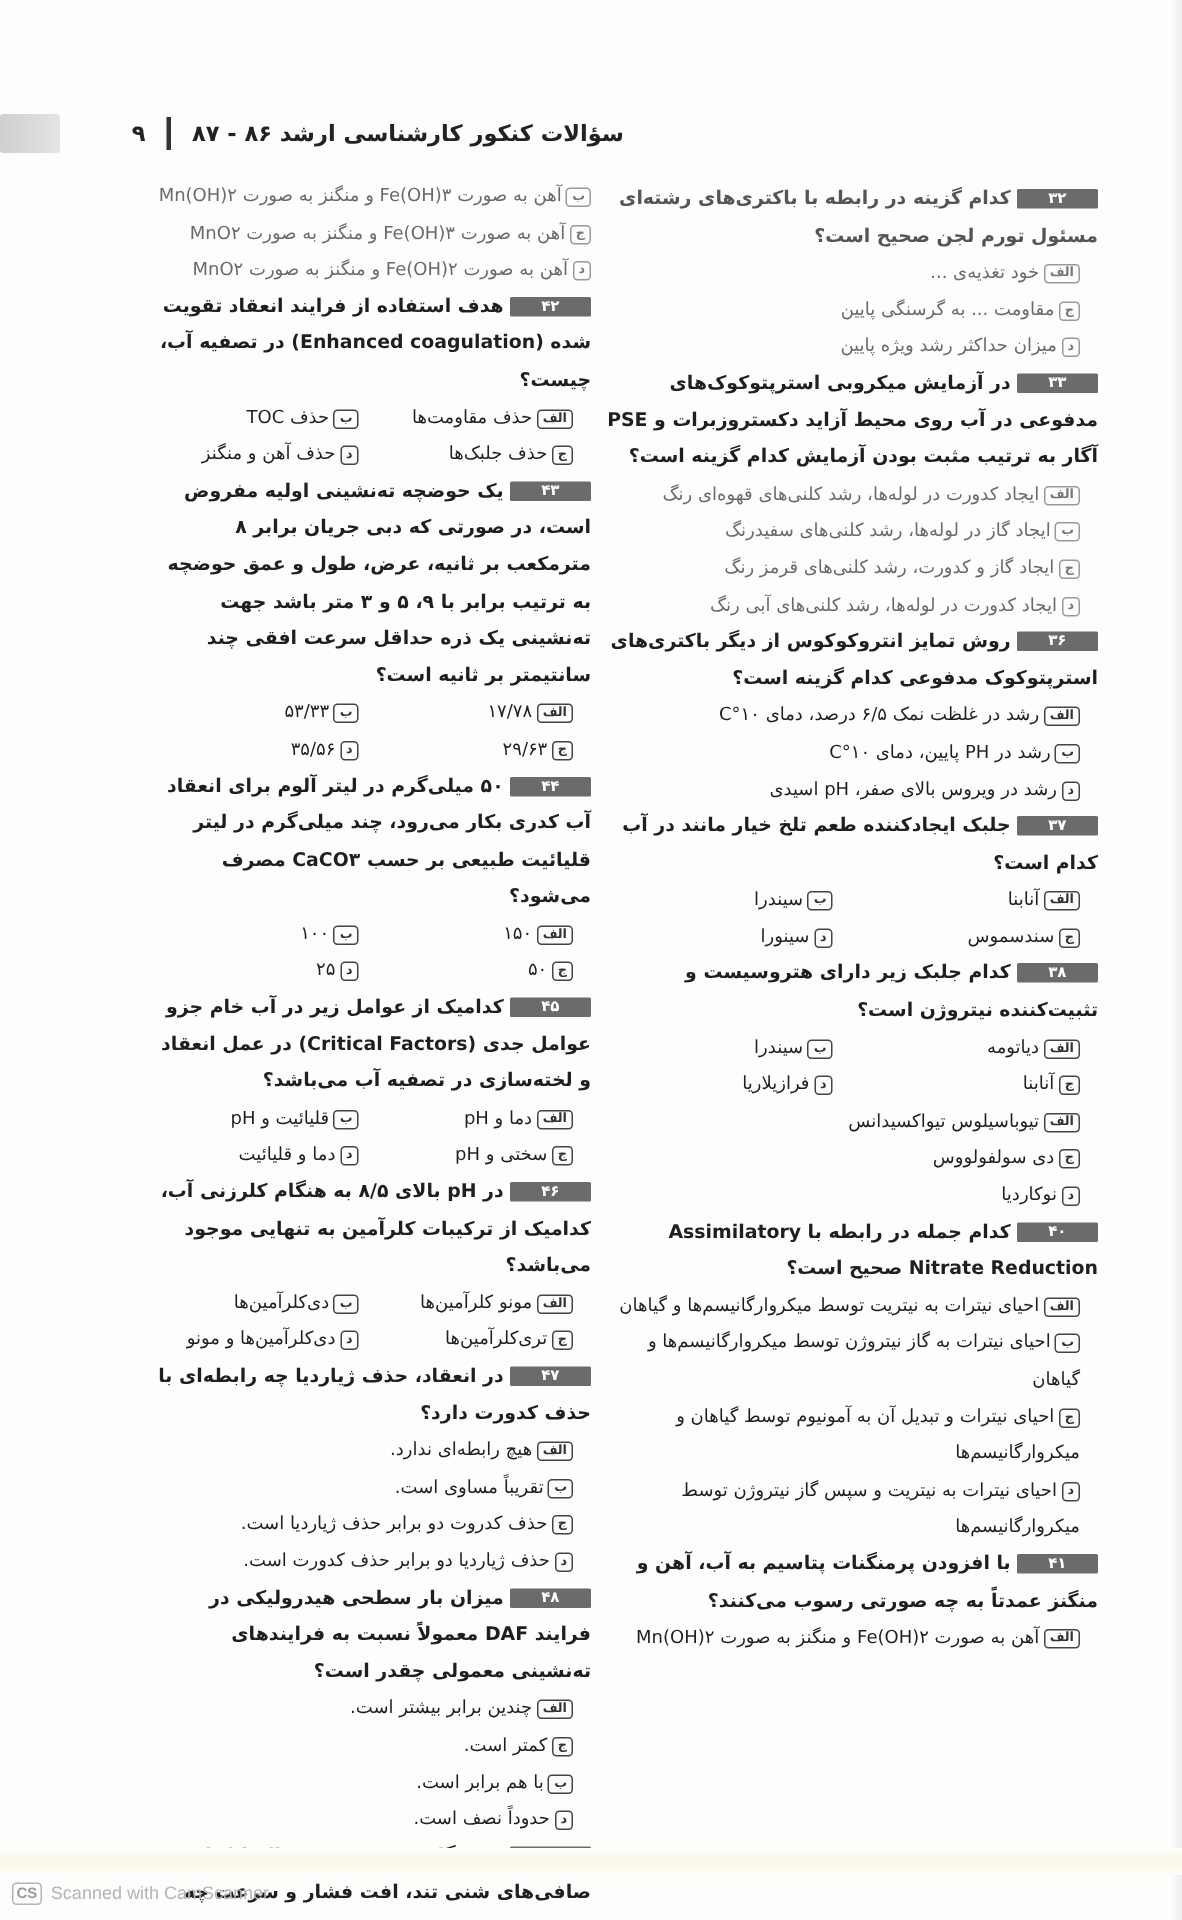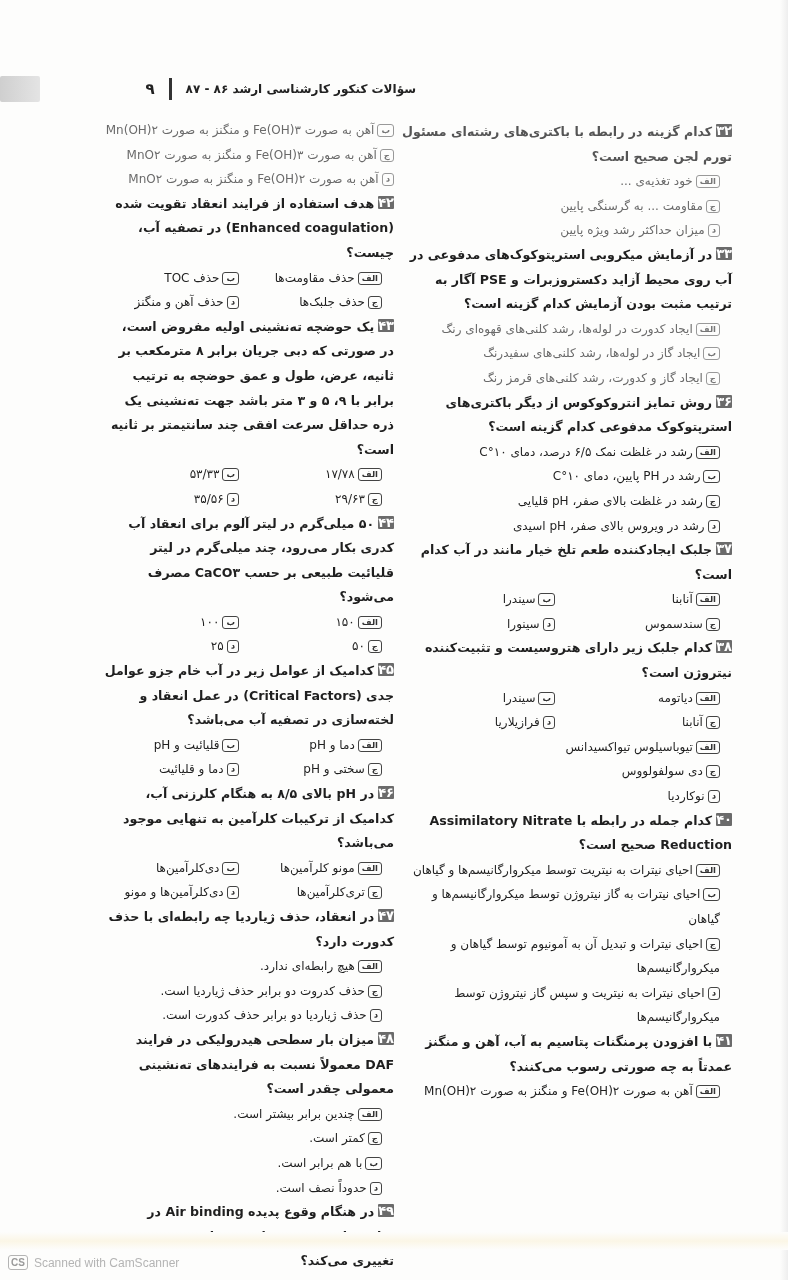--- a/index.html
+++ b/index.html
@@ -10,50 +10,50 @@
     color:#1f1f1f;
   }
   .tab-mark {
     position:absolute; left:0; top:76px; width:40px; height:26px;
     background:linear-gradient(90deg,#cfcfcf,#e4e4e4); border-radius:2px;
   }
   .header {
     position:absolute; top:74px; left:56px; width:360px; height:30px;
     direction:rtl; display:flex; align-items:center; gap:14px;
   }
-  .header .title { font-size:12px; font-weight:bold; color:#222; }
+  .header .title { font-size:15px; font-weight:bold; color:#222; }
   .header .divider { width:3px; height:22px; background:#333; }
   .header .pageno { font-size:15px; font-weight:bold; color:#222; }
 
   .col { position:absolute; direction:rtl; font-size:12px; line-height:24.6px; }
   .col-right { left:398px; width:334px; top:120px; }
   .col-left  { left:104px; width:290px; top:118px; }
 
   .q { margin:0; }
   .stem { font-weight:bold; font-size:12.6px; }
   .num {
-    display:inline-block; background:#6b6b6b; color:#fff; font-size:13px;
-    padding:0 0; height:13px; line-height:13px; margin-left:4px;
+    display:inline-block; background:#6b6b6b; color:#fff; font-size:10px;
+    padding:0 21px; height:13px; line-height:13px; margin-left:4px;
     vertical-align:1px; border-radius:1px; font-weight:bold;
   }
   .opts { padding-right:12px; }
   .opts.grid { display:grid; grid-template-columns:1fr 1fr; column-gap:8px; }
   .opt { white-space:nowrap; }
   .opt-wrap { white-space:normal; }
   .key {
     display:inline-block; border:1.2px solid #444; border-radius:3px;
     font-size:8.5px; line-height:10px; height:11px; padding:0 3px;
     margin-left:3px; vertical-align:1px; color:#333; font-weight:bold;
   }
   .faded { color:#6a6a6a; }
   .faded .stem { color:#555; }
   .faded .key { border-color:#999; color:#777; }
 
   .footer {
-    position:absolute; left:8px; bottom:10px; display:flex; align-items:flex-end; gap:6px;
+    position:absolute; left:8px; bottom:10px; display:flex; align-items:flex-start; gap:6px;
     font-family:"Liberation Sans", sans-serif; font-size:12px; color:#b4b4b4;
   }
   .cs-icon {
     display:inline-block; border:1.5px solid #b4b4b4; border-radius:3px;
     font-size:10px; font-weight:bold; padding:0 2px; line-height:13px; color:#9a9a9a;
   }
   .edge-shadow { position:absolute; right:0; top:0; width:8px; height:100%; background:linear-gradient(90deg,#fdfdfc,#eeeeee); }
   .bottom-stain { position:absolute; left:0; bottom:30px; width:788px; height:18px; background:linear-gradient(180deg,#fdfdfc,#fbf6e6,#fdfdfc); }
 </style>
 </head>
@@ -77,29 +77,29 @@
       <div class="opt"><span class="key">د</span><span>میزان حداکثر رشد ویژه پایین</span></div>
     </div>
   </div>
 
   <div class="q">
     <div class="stem"><span class="num">۳۳</span><span>در آزمایش میکروبی استرپتوکوک‌های مدفوعی در آب روی محیط آزاید دکستروزبرات و PSE آگار به ترتیب مثبت بودن آزمایش کدام گزینه است؟</span></div>
     <div class="opts faded">
       <div class="opt"><span class="key">الف</span><span>ایجاد کدورت در لوله‌ها، رشد کلنی‌های قهوه‌ای رنگ</span></div>
       <div class="opt"><span class="key">ب</span><span>ایجاد گاز در لوله‌ها، رشد کلنی‌های سفیدرنگ</span></div>
       <div class="opt"><span class="key">ج</span><span>ایجاد گاز و کدورت، رشد کلنی‌های قرمز رنگ</span></div>
+      <div class="opt"><span class="key">د</span><span>ایجاد کدورت در لوله‌ها، رشد کلنی‌های آبی رنگ</span></div>
     </div>
   </div>
 
   <div class="q">
     <div class="stem"><span class="num">۳۶</span><span>روش تمایز انتروکوکوس از دیگر باکتری‌های استرپتوکوک مدفوعی کدام گزینه است؟</span></div>
     <div class="opts">
       <div class="opt"><span class="key">الف</span><span>رشد در غلظت نمک ۶/۵ درصد، دمای ۱۰°C</span></div>
       <div class="opt"><span class="key">ب</span><span>رشد در PH پایین، دمای ۱۰°C</span></div>
-      <div class="opt"><span class="key">ج</span><span>رشد در غلظت بالای صفر، pH قلیایی</span></div>
       <div class="opt"><span class="key">د</span><span>رشد در ویروس بالای صفر، pH اسیدی</span></div>
     </div>
   </div>
 
   <div class="q">
     <div class="stem"><span class="num">۳۷</span><span>جلبک ایجادکننده طعم تلخ خیار مانند در آب کدام است؟</span></div>
     <div class="opts grid">
       <div class="opt"><span class="key">الف</span><span>آنابنا</span></div>
       <div class="opt"><span class="key">ب</span><span>سیندرا</span></div>
       <div class="opt"><span class="key">ج</span><span>سندسموس</span></div>
@@ -200,20 +200,21 @@
       <div class="opt"><span class="key">ب</span><span>دی‌کلرآمین‌ها</span></div>
       <div class="opt"><span class="key">ج</span><span>تری‌کلرآمین‌ها</span></div>
       <div class="opt"><span class="key">د</span><span>دی‌کلرآمین‌ها و مونو</span></div>
     </div>
   </div>
 
   <div class="q">
     <div class="stem"><span class="num">۴۷</span><span>در انعقاد، حذف ژیاردیا چه رابطه‌ای با حذف کدورت دارد؟</span></div>
     <div class="opts">
       <div class="opt"><span class="key">الف</span><span>هیچ رابطه‌ای ندارد.</span></div>
+      <div class="opt"><span class="key">ب</span><span>تقریباً مساوی است.</span></div>
       <div class="opt"><span class="key">ج</span><span>حذف کدروت دو برابر حذف ژیاردیا است.</span></div>
       <div class="opt"><span class="key">د</span><span>حذف ژیاردیا دو برابر حذف کدورت است.</span></div>
     </div>
   </div>
 
   <div class="q">
     <div class="stem"><span class="num">۴۸</span><span>میزان بار سطحی هیدرولیکی در فرایند DAF معمولاً نسبت به فرایندهای ته‌نشینی معمولی چقدر است؟</span></div>
     <div class="opts">
       <div class="opt"><span class="key">الف</span><span>چندین برابر بیشتر است.</span></div>
       <div class="opt"><span class="key">ج</span><span>کمتر است.</span></div>

